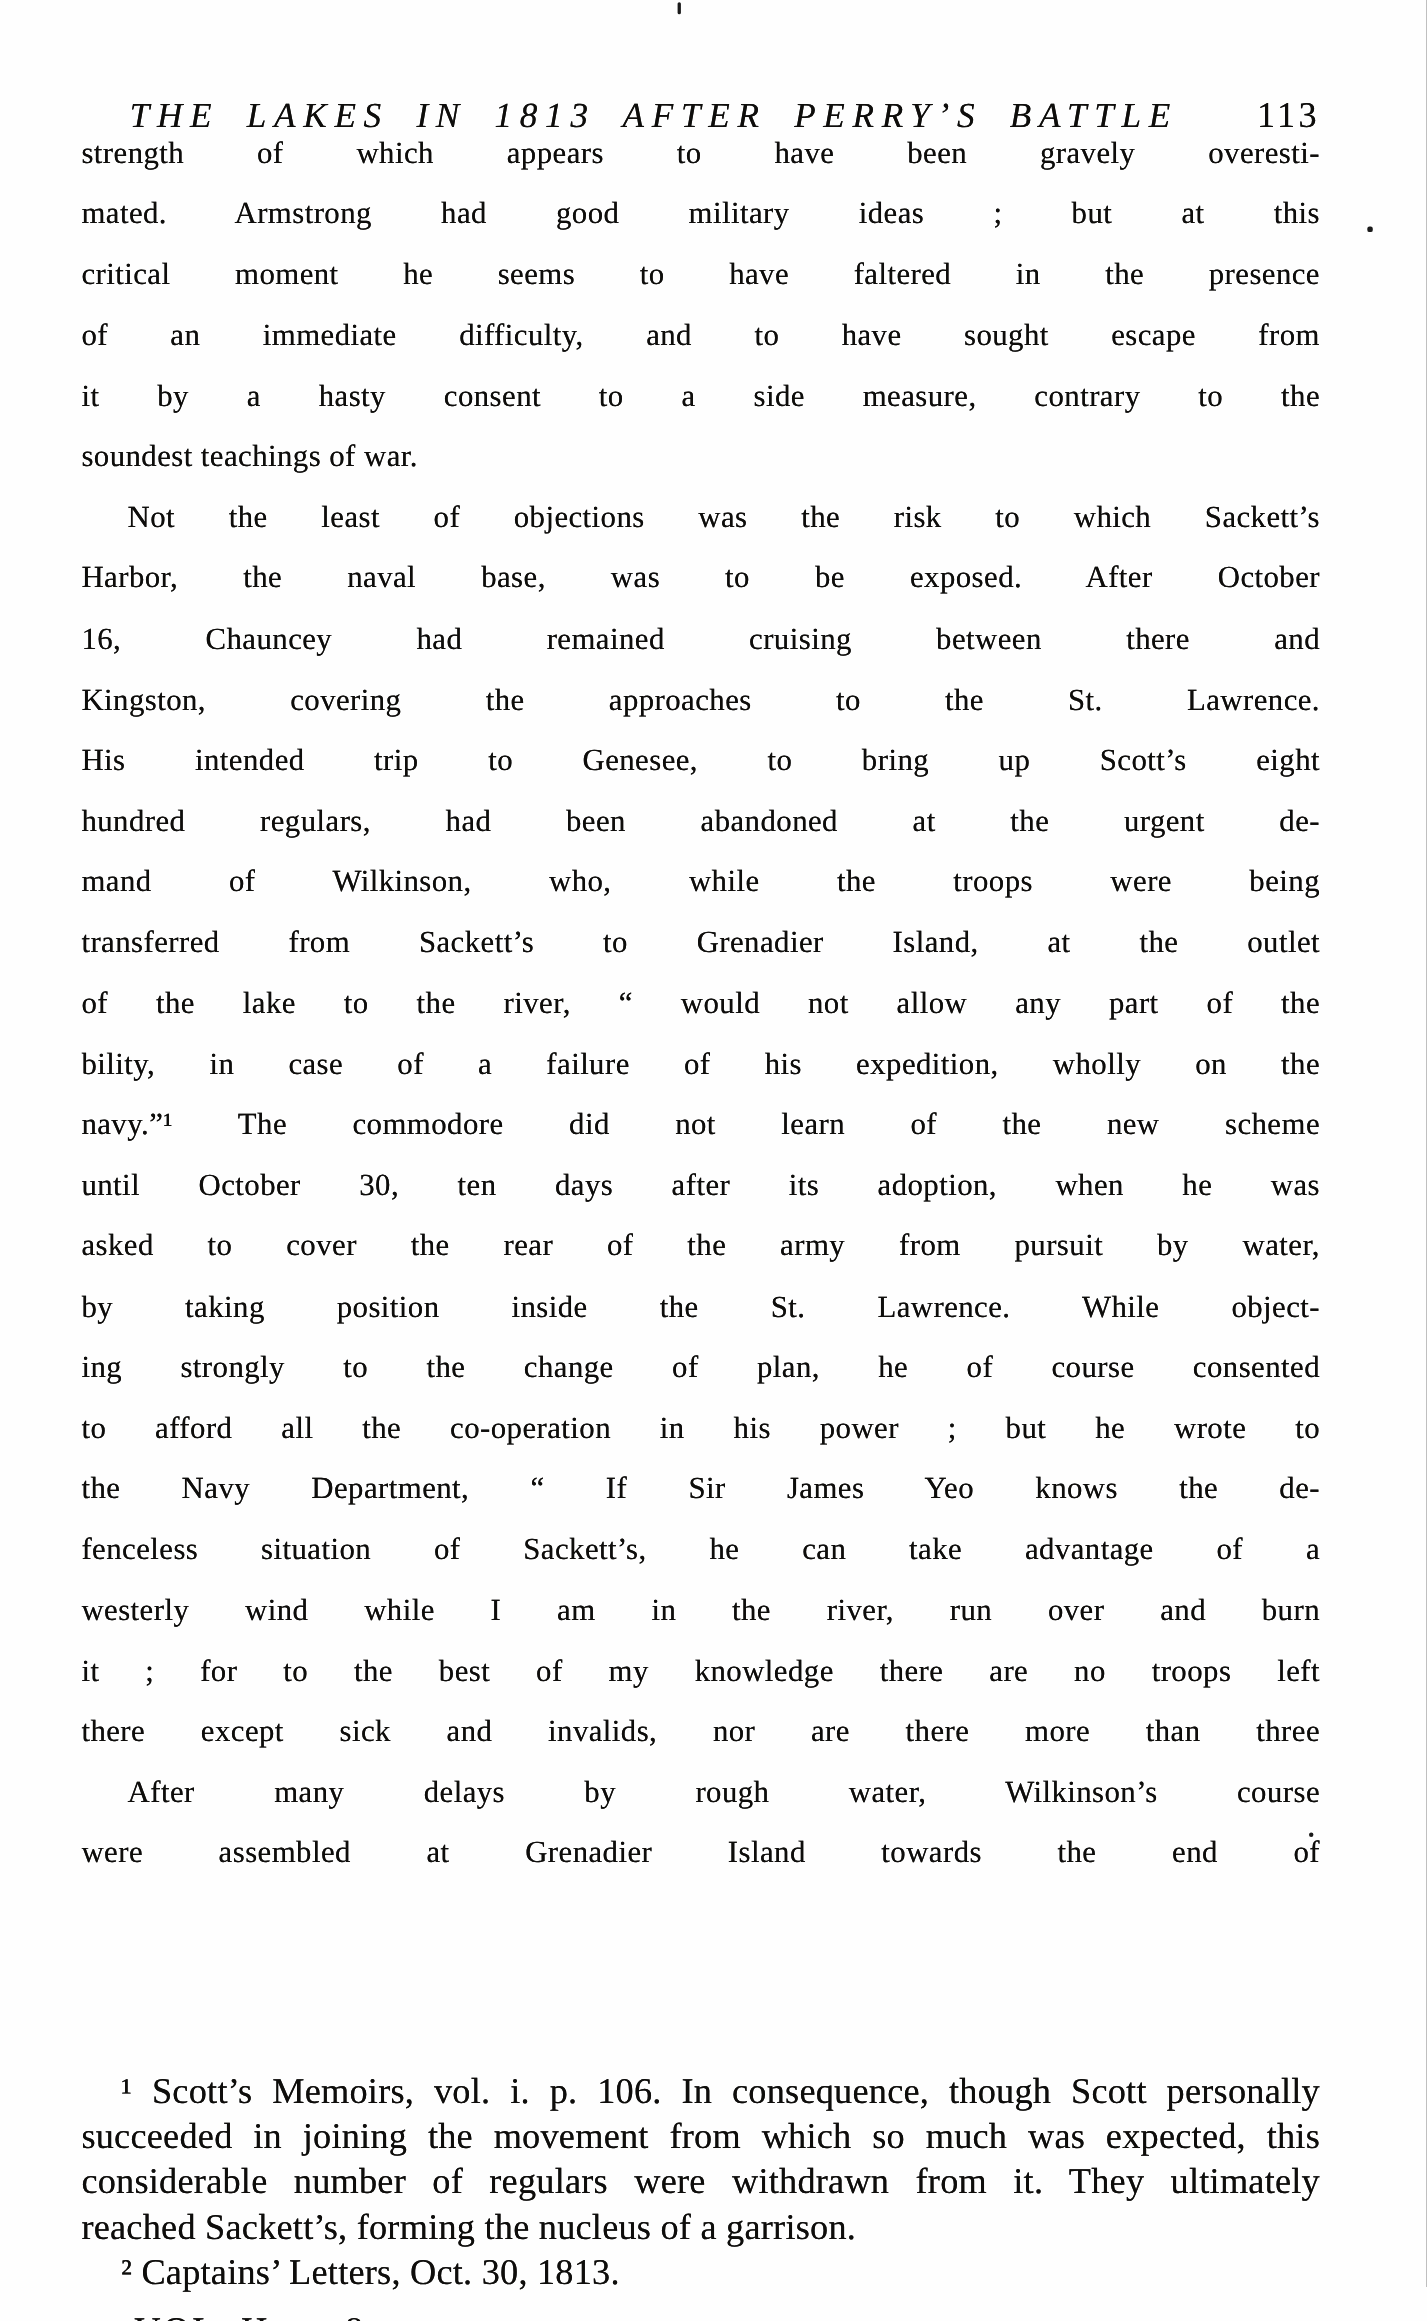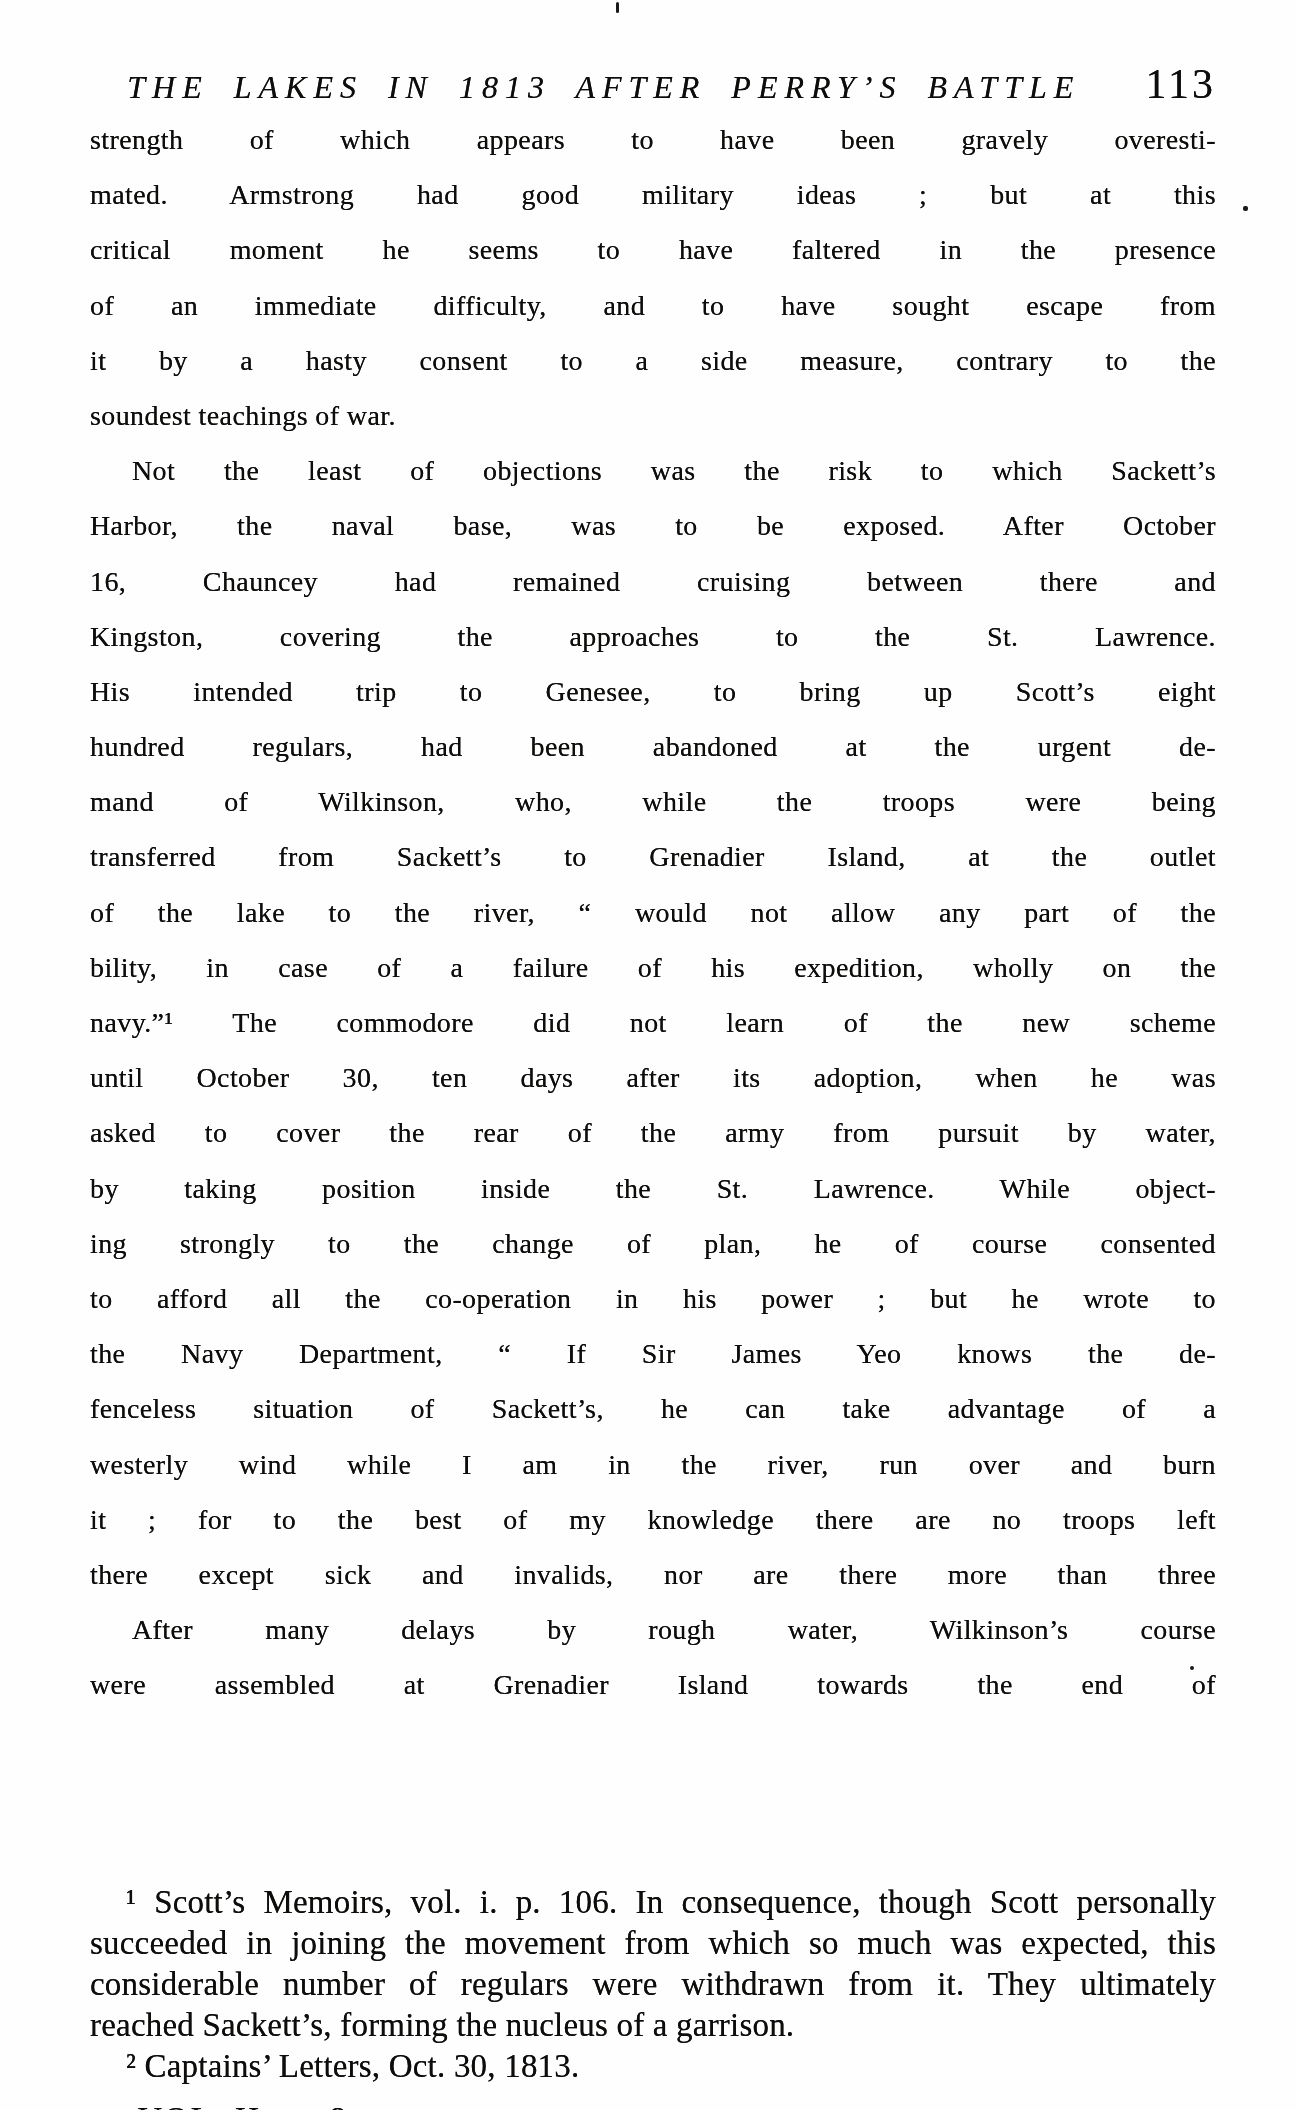--- a/index.html
+++ b/index.html
@@ -6,36 +6,37 @@
   .page {
     position:relative;
     width:1297px; height:2110px;
     margin:0 auto;
     background:#fefefe;
     color:#0e0d0b;
     font-family:"Liberation Serif","DejaVu Serif",serif;
     overflow:hidden;
     text-shadow:0 0 0.6px rgba(10,10,10,0.85);
   }
-  .block { position:absolute; left:90px; width:1126px; }
+  .block { position:absolute; left:74px; width:1126px; }
 
   
   .header { top:60px; display:flex; align-items:baseline; }
   .header-title {
     flex:1; text-align:center;
     font-style:italic;
     font-size:32px;
     letter-spacing:7px;
     word-spacing:10px;
     white-space:nowrap;
   }
   .page-number {
-    font-size:42px;
+    font-size:33px;
     letter-spacing:3px;
     padding-left:28px;
+    margin-top:27px;
   }
 
   
   .body-text { top:112px; font-size:28px; line-height:55.2px; letter-spacing:0.4px; }
   .line {
     text-align:justify;
     text-align-last:justify;
     height:55.2px;
     overflow:hidden;
   }

